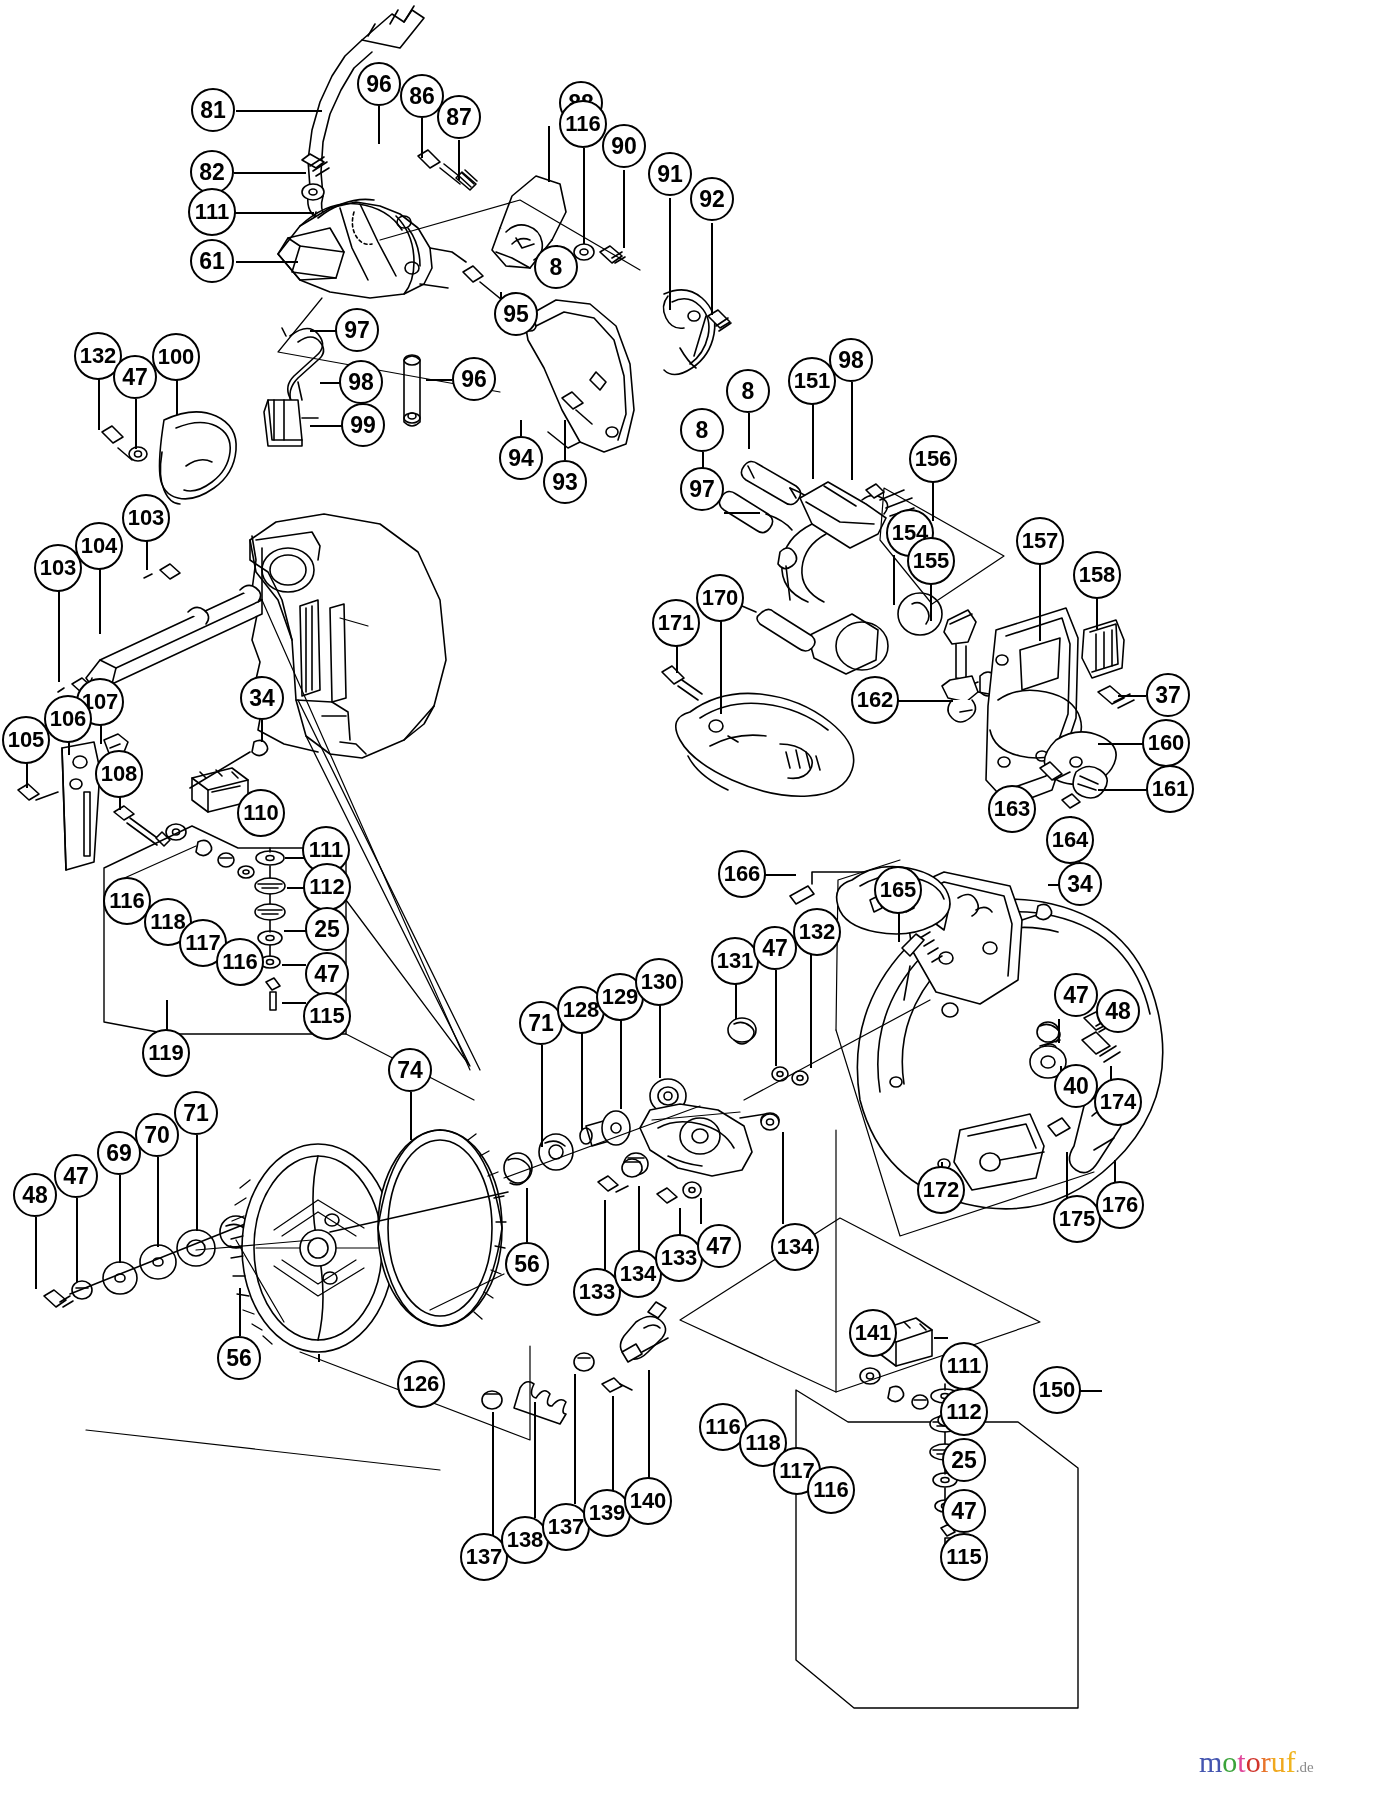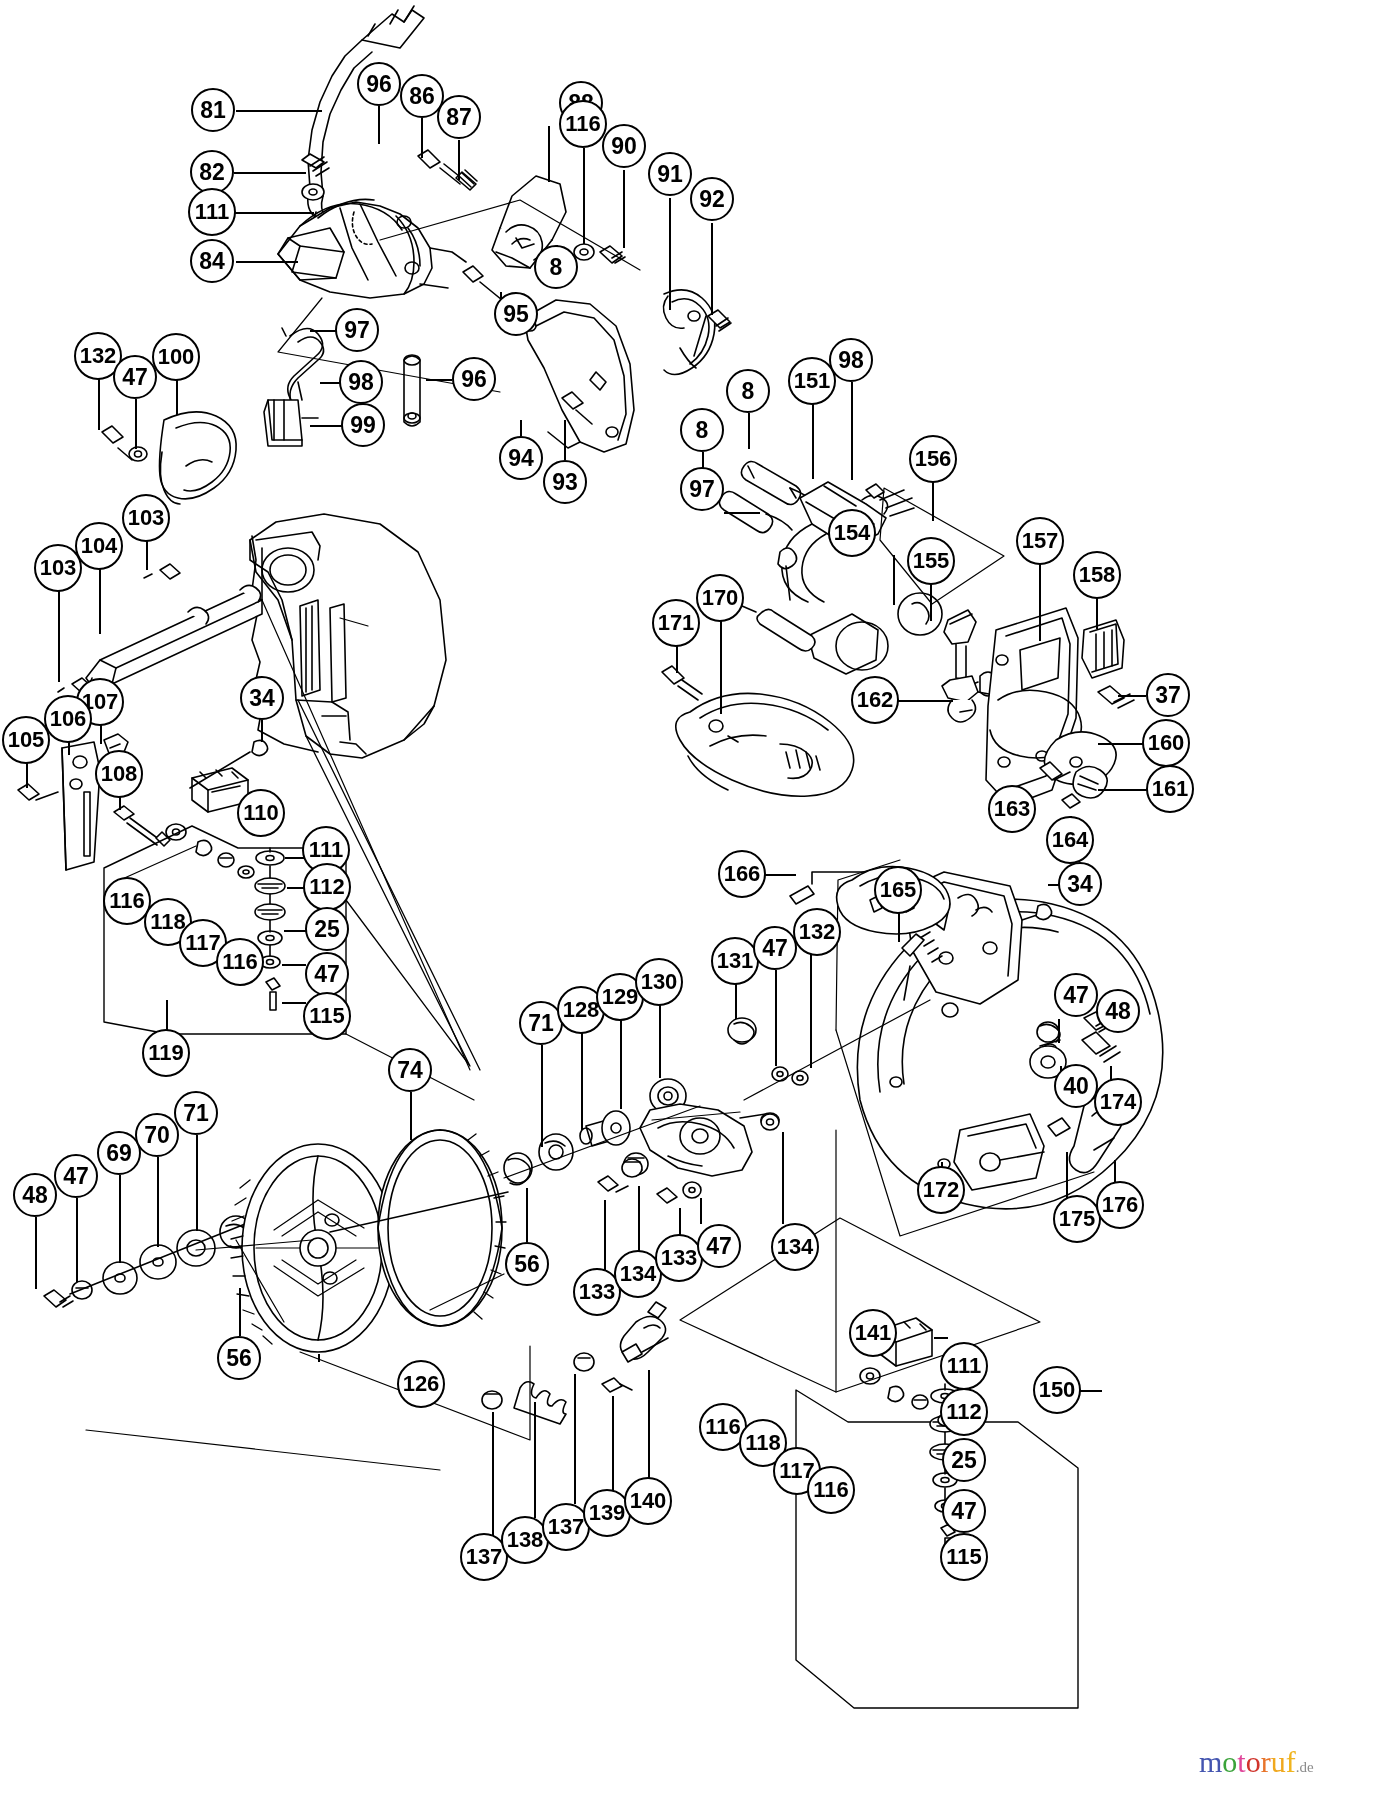--- a/index.html
+++ b/index.html
@@ -643,39 +643,39 @@
       <div class="callout c2" style="left: 379px; top: 84px;">96</div>
       <div class="callout c2" style="left: 422px; top: 96px;">86</div>
       <div class="callout c2" style="left: 459px; top: 117px;">87</div>
       <div class="callout c2" style="left: 581px; top: 103px;">88</div>
       <div class="callout c3" style="left: 583px; top: 124px;">116</div>
       <div class="callout c2" style="left: 624px; top: 146px;">90</div>
       <div class="callout c2" style="left: 670px; top: 174px;">91</div>
       <div class="callout c2" style="left: 712px; top: 199px;">92</div>
       <div class="callout c2" style="left: 212px; top: 172px;">82</div>
       <div class="callout c3" style="left: 212px; top: 212px;">111</div>
-      <div class="callout c2" style="left: 212px; top: 261px;">84</div>
+      <div class="callout c2" style="left: 212px; top: 261px;">61</div>
       <div class="callout c2" style="left: 516px; top: 314px;">95</div>
       <div class="callout c2" style="left: 556px; top: 267px;">8</div>
       <div class="callout c2" style="left: 357px; top: 330px;">97</div>
       <div class="callout c3" style="left: 98px; top: 356px;">132</div>
       <div class="callout c2" style="left: 135px; top: 377px;">47</div>
       <div class="callout c3" style="left: 176px; top: 357px;">100</div>
       <div class="callout c2" style="left: 361px; top: 382px;">98</div>
       <div class="callout c2" style="left: 363px; top: 425px;">99</div>
       <div class="callout c2" style="left: 474px; top: 379px; text-align: right;">96</div>
       <div class="callout c2" style="left: 521px; top: 458px;">94</div>
       <div class="callout c2" style="left: 565px; top: 482px;">93</div>
       <div class="callout c2" style="left: 748px; top: 391px;">8</div>
       <div class="callout c3" style="left: 812px; top: 381px;">151</div>
       <div class="callout c2" style="left: 851px; top: 360px;">98</div>
       <div class="callout c2" style="left: 702px; top: 430px;">8</div>
       <div class="callout c2" style="left: 702px; top: 489px;">97</div>
       <div class="callout c3" style="left: 933px; top: 459px;">156</div>
-      <div class="callout c3" style="left: 852px; top: 533px;">154</div>
+      <div class="callout c3" style="left: 910px; top: 533px;">154</div>
       <div class="callout c3" style="left: 931px; top: 561px;">155</div>
       <div class="callout c3" style="left: 1040px; top: 541px;">157</div>
       <div class="callout c3" style="left: 1097px; top: 575px;">158</div>
       <div class="callout c2" style="left: 1168px; top: 695px;">37</div>
       <div class="callout c3" style="left: 875px; top: 700px;">162</div>
       <div class="callout c3" style="left: 1166px; top: 743px;">160</div>
       <div class="callout c3" style="left: 1170px; top: 789px;">161</div>
       <div class="callout c3" style="left: 1012px; top: 809px;">163</div>
       <div class="callout c3" style="left: 1070px; top: 840px;">164</div>
       <div class="callout c3" style="left: 898px; top: 890px;">165</div>

